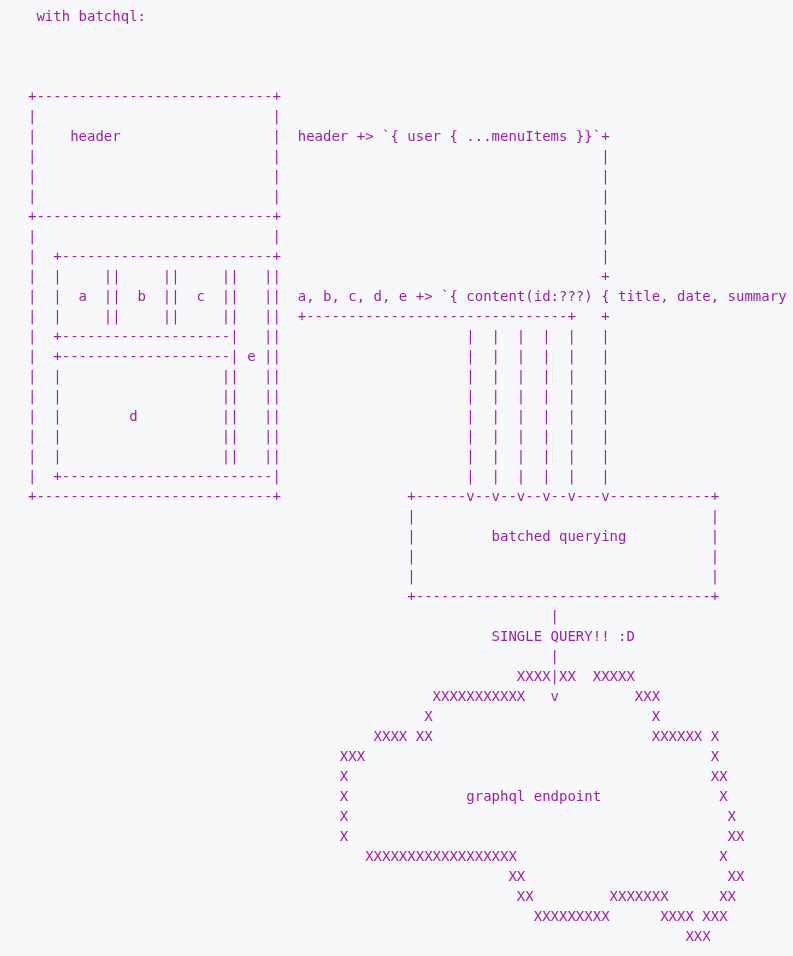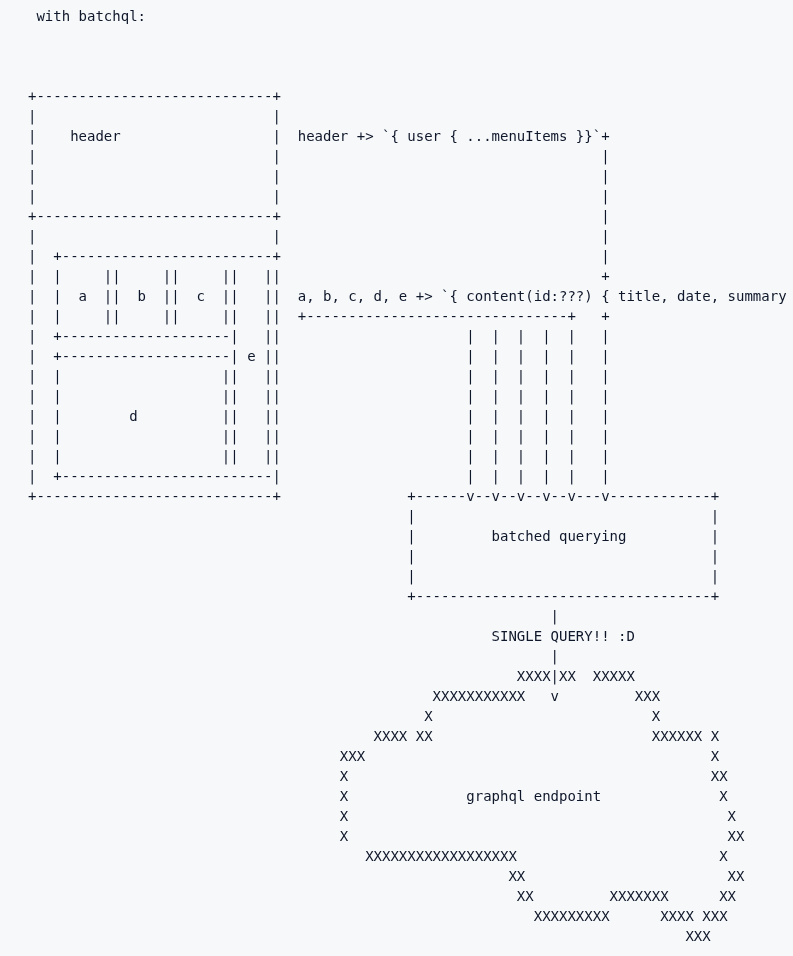--- a/index.html
+++ b/index.html
@@ -26,21 +26,21 @@
     font-size: 14px;
     line-height: 20px;
     color: #24292f;
     white-space: pre;
   }
 </style>
 </head>
 <body style="background: rgb(246, 248, 250);">
 
 <div class="code-block">
-  <pre style="color: #0f172a;"> with batchql:
+  <pre style="color: #a21caf;"> with batchql:
 
 
 
 +----------------------------+
 |                            |
 |    header                  |  header +&gt; `{ user { ...menuItems }}`+
 |                            |                                      |
 |                            |                                      |
 |                            |                                      |
 +----------------------------+                                      |

